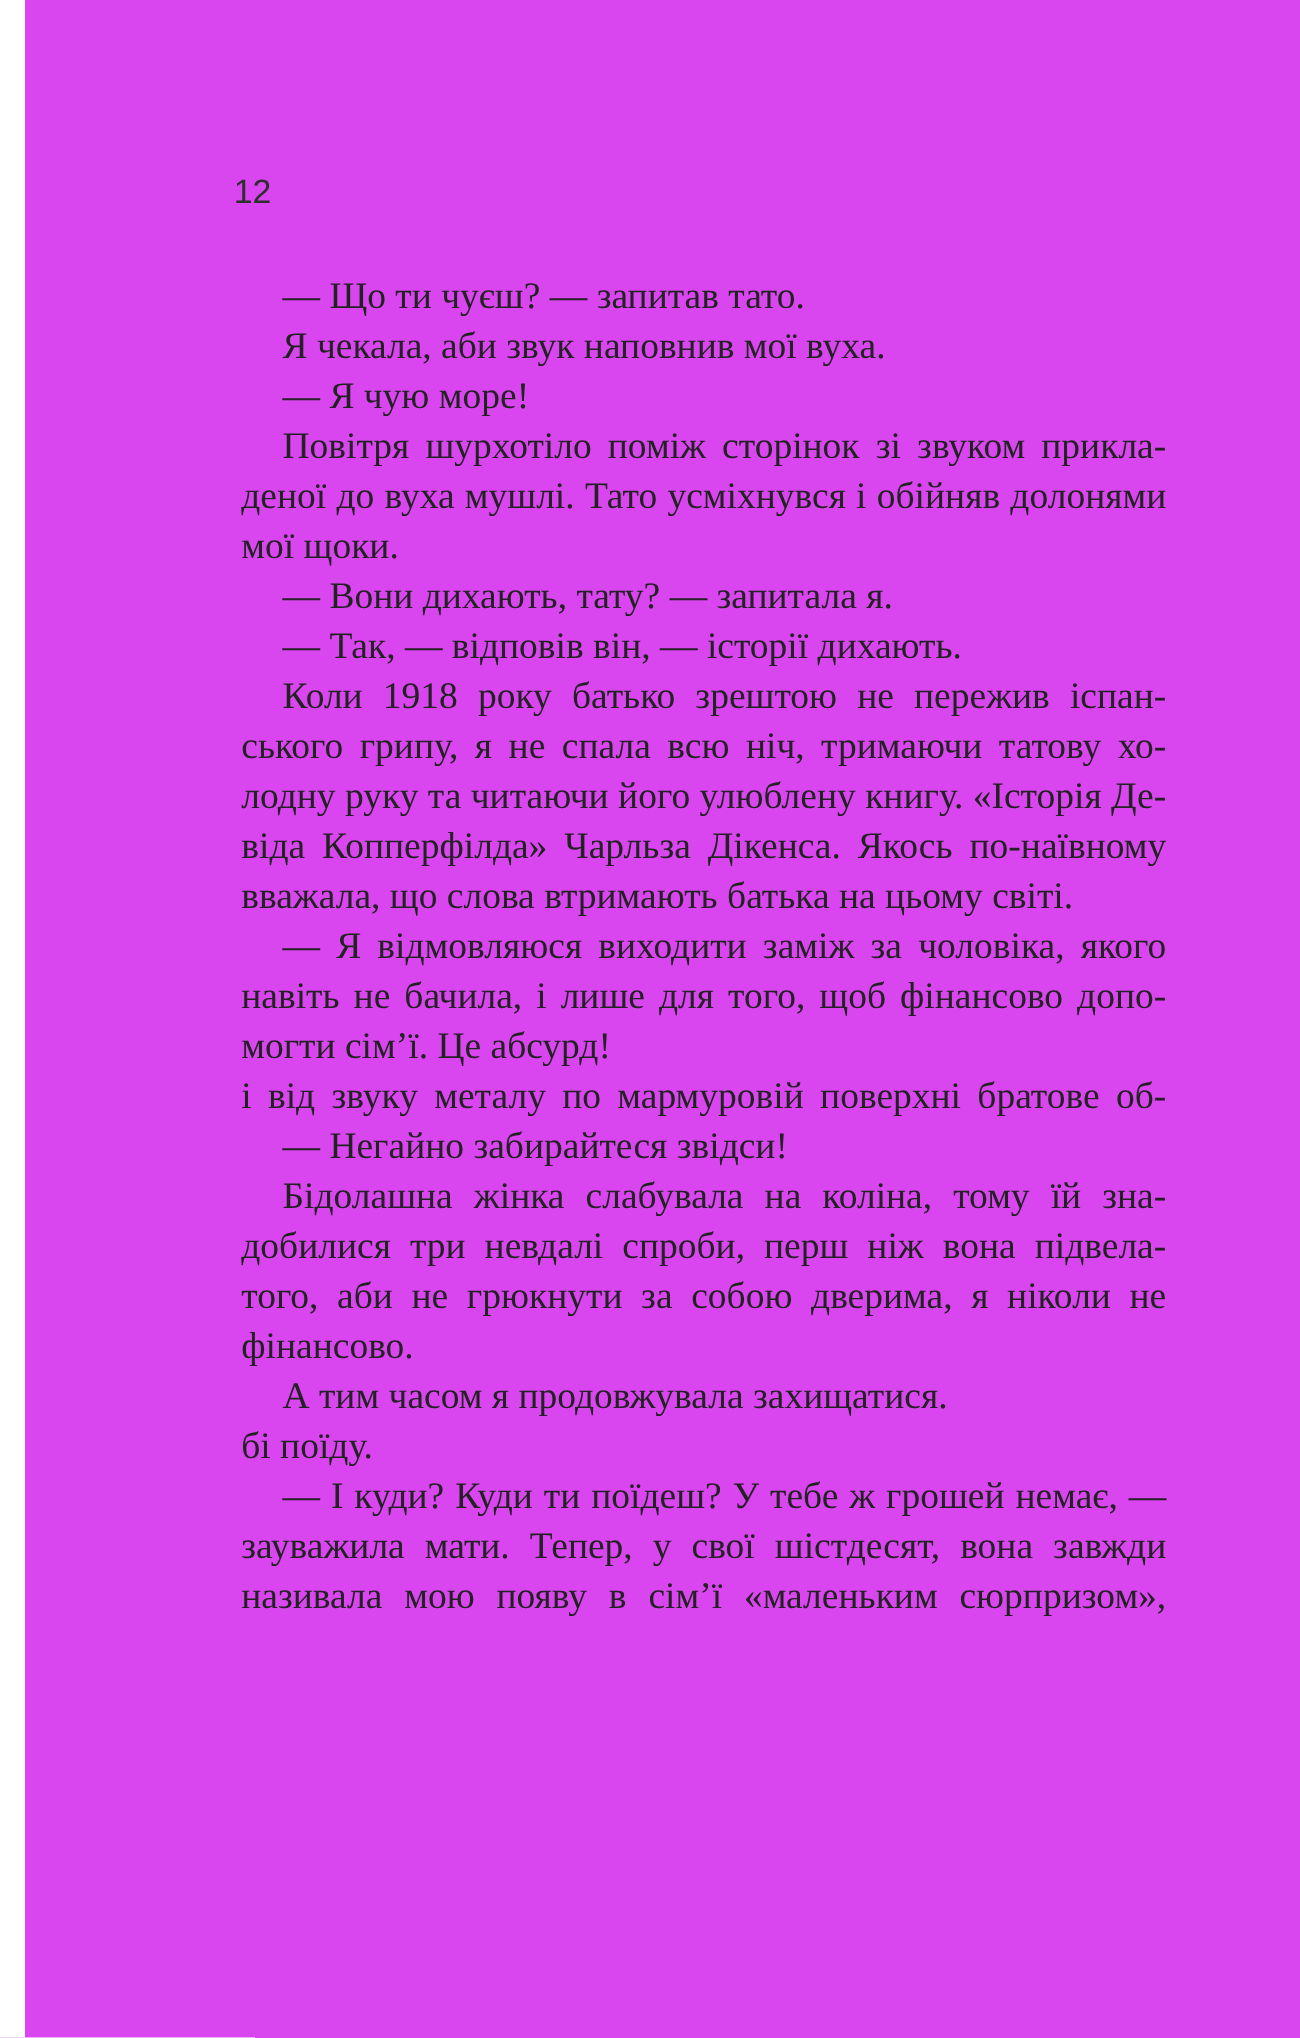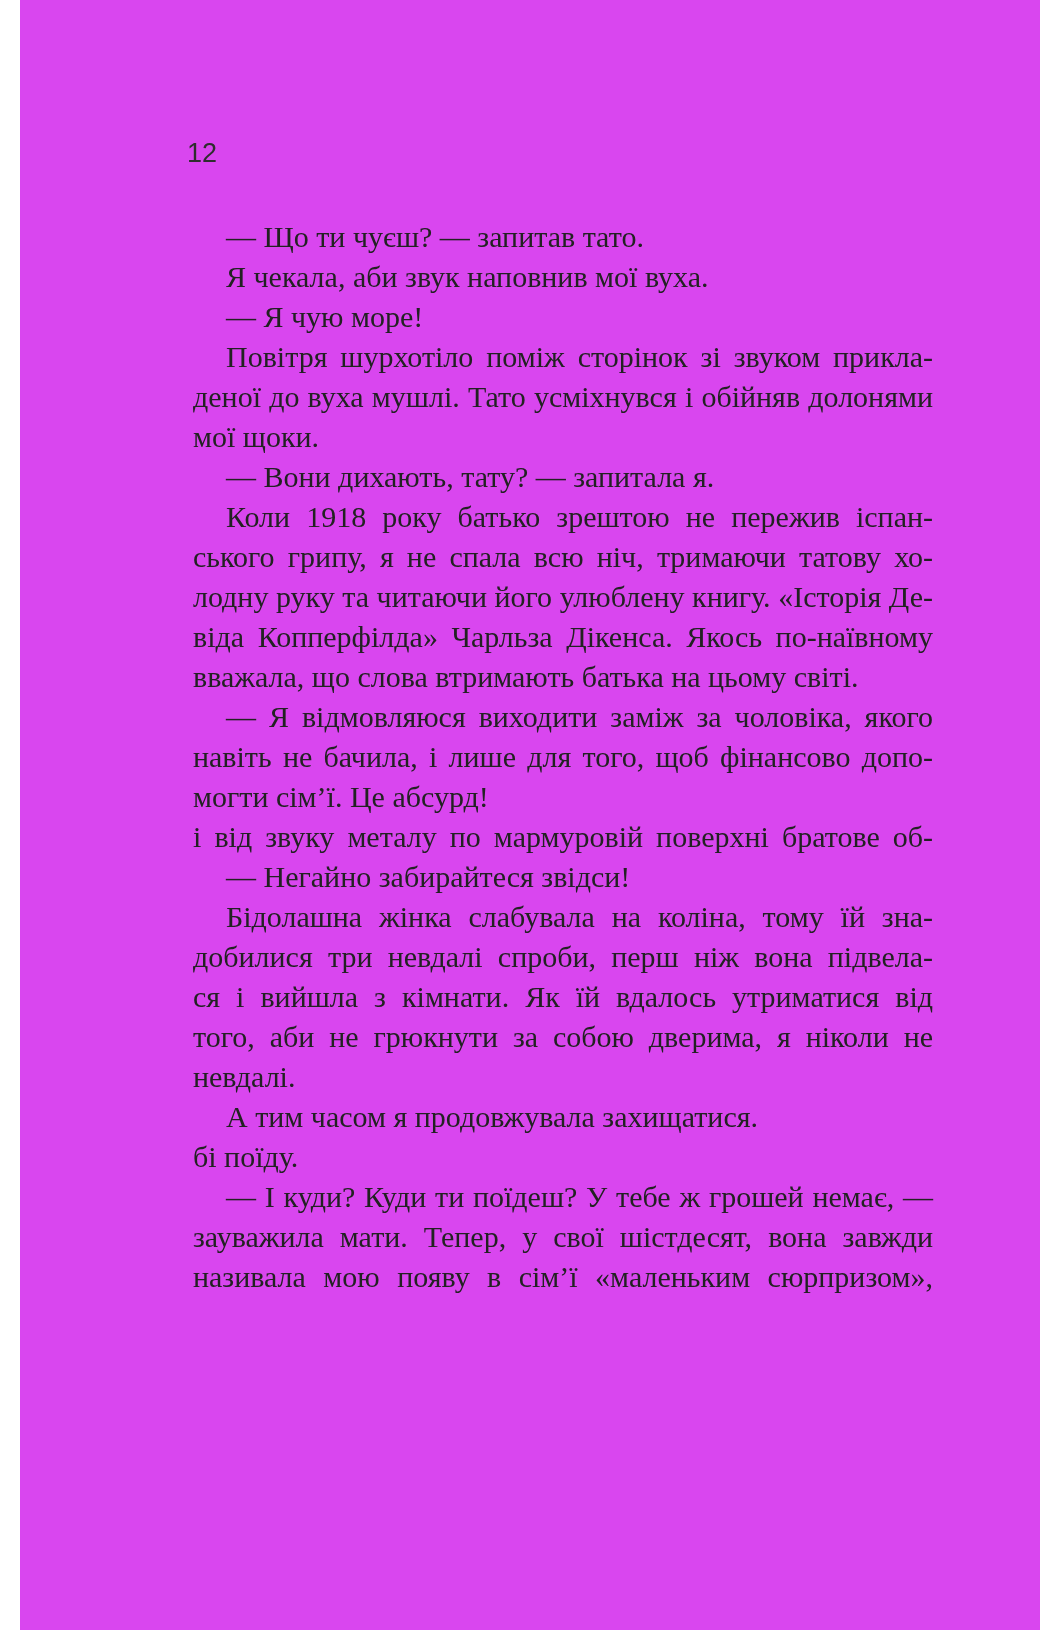--- a/index.html
+++ b/index.html
@@ -68,43 +68,45 @@
       </div>
       <div class="paragraph">
         <div class="line indent">Повітря шурхотіло поміж сторінок зі звуком прикла-</div>
         <div class="line">деної до вуха мушлі. Тато усміхнувся і обійняв долонями</div>
         <div class="line lastline">мої щоки.</div>
       </div>
       <div class="paragraph">
         <div class="line indent lastline">— Вони дихають, тату? — запитала я.</div>
       </div>
       <div class="paragraph">
+        <div class="line indent lastline">— Так, — відповів він, — історії дихають.</div>
+      </div>
+      <div class="paragraph">
         <div class="line indent">Коли 1918 року батько зрештою не пережив іспан-</div>
         <div class="line">ського грипу, я не спала всю ніч, тримаючи татову хо-</div>
         <div class="line">лодну руку та читаючи його улюблену книгу. «Історія Де-</div>
         <div class="line">віда Копперфілда» Чарльза Дікенса. Якось по-наївному</div>
         <div class="line lastline">вважала, що слова втримають батька на цьому світі.</div>
       </div>
       <div class="paragraph">
         <div class="line indent">— Я відмовляюся виходити заміж за чоловіка, якого</div>
         <div class="line">навіть не бачила, і лише для того, щоб фінансово допо-</div>
         <div class="line lastline">могти сім’ї. Це абсурд!</div>
       </div>
       <div class="paragraph">
         <div class="line">і від звуку металу по мармуровій поверхні братове об-</div>
       </div>
       <div class="paragraph">
         <div class="line indent lastline">— Негайно забирайтеся звідси!</div>
       </div>
       <div class="paragraph">
         <div class="line indent">Бідолашна жінка слабувала на коліна, тому їй зна-</div>
         <div class="line">добилися три невдалі спроби, перш ніж вона підвела-</div>
-        <div class="line">ся і вийшла з кімнати. Як їй вдалось утриматися від</div>
         <div class="line">того, аби не грюкнути за собою дверима, я ніколи не</div>
-        <div class="line lastline">невдалі.</div>
+        <div class="line lastline">фінансово.</div>
       </div>
       <div class="paragraph">
         <div class="line indent lastline">А тим часом я продовжувала захищатися.</div>
       </div>
       <div class="paragraph">
         <div class="line lastline">бі поїду.</div>
       </div>
       <div class="paragraph">
         <div class="line indent">— І куди? Куди ти поїдеш? У тебе ж грошей немає, —</div>
         <div class="line">зауважила мати. Тепер, у свої шістдесят, вона завжди</div>

